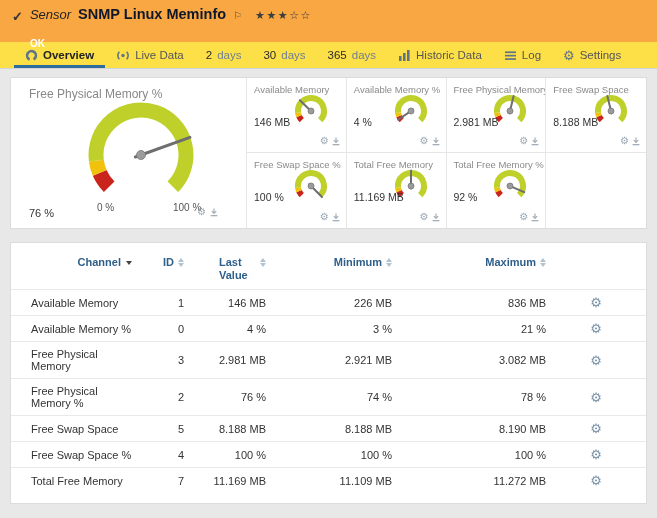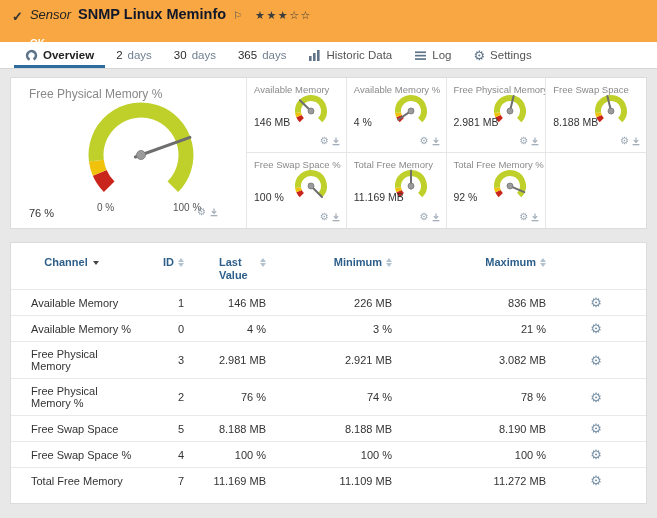--- a/index.html
+++ b/index.html
@@ -24,21 +24,21 @@
   .title-line { display: flex; align-items: baseline; gap: 7px; }
   .kind { font-style: italic; font-size: 13px; color: #222; }
   .sensor-title { font-size: 14.5px; font-weight: bold; color: #0f172a; }
   .flag { font-size: 10px; color: #555; }
   .stars { font-size: 11px; color: #3d3d3d; letter-spacing: 1.5px; margin-left: 6px; cursor: pointer; }
   .status-ok { font-size: 10px; font-weight: bold; color: #fff; margin-top: 16px; }
 
   
   .tabs {
     height: 27px;
-    background: #ffffff;
+    background: #fde047;
     display: flex;
     align-items: stretch;
     padding-left: 14px;
     border-bottom: 1px solid #d5d5d5;
   }
   .tab {
     display: flex; align-items: center; gap: 5px;
     padding: 0 11px;
     font-size: 11.5px; color: #555;
     cursor: pointer; white-space: nowrap;
@@ -80,21 +80,21 @@
 
   
   .table-panel { padding: 6px 0 10px; }
   table { width: 100%; border-collapse: collapse; table-layout: fixed; font-size: 11px; }
   th {
     color: #2d5f8a; font-weight: bold;
     text-align: right; vertical-align: top;
     padding: 7px 6px 7px 0; line-height: 13px;
     cursor: pointer;
   }
-  th.col-channel { text-align: center; width: 127px; }
+  th.col-channel { text-align: right; width: 127px; }
   th.w-id  { width: 52px; }
   th.w-last{ width: 82px; }
   th.w-min { width: 126px; }
   th.w-max { width: 154px; }
   th.col-act, td.col-act { text-align: center; }
   .th-narrow { display: inline-block; width: 37px; text-align: left; vertical-align: top; }
   td {
     padding: 6px 6px 6px 0; color: #333;
     text-align: right; border-top: 1px solid #e9e9e9;
     height: 24px;
@@ -124,20 +124,27 @@
       <div class="status-ok">OK</div>
     </div>
   </header>
 
   <nav class="tabs" id="tab-bar">
       <div class="tab active">
         <svg width="13" height="13" viewBox="0 0 13 13">
           <circle cx="6.5" cy="6.5" r="4.4" fill="none" stroke="#5f7488" stroke-width="2.6" stroke-dasharray="23 5" transform="rotate(115 6.5 6.5)"></circle>
         </svg>
         <span class="tab-label">Overview</span>
+      </div>
+      <div class="tab">
+        <svg width="14" height="13" viewBox="0 0 14 13">
+          <circle cx="7" cy="6.5" r="1.7" fill="#5f7488"></circle>
+          <path d="M3.4 2.8a5.2 5.2 0 0 0 0 7.4M10.6 2.8a5.2 5.2 0 0 1 0 7.4" stroke="#5f7488" fill="none" stroke-width="1.6"></path>
+        </svg>
+        <span class="tab-label">Live Data</span>
       </div>
       <div class="tab day">
         <span class="tab-num">2</span>
         <span class="tab-label">days</span>
       </div>
       <div class="tab day">
         <span class="tab-num">30</span>
         <span class="tab-label">days</span>
       </div>
       <div class="tab day">

